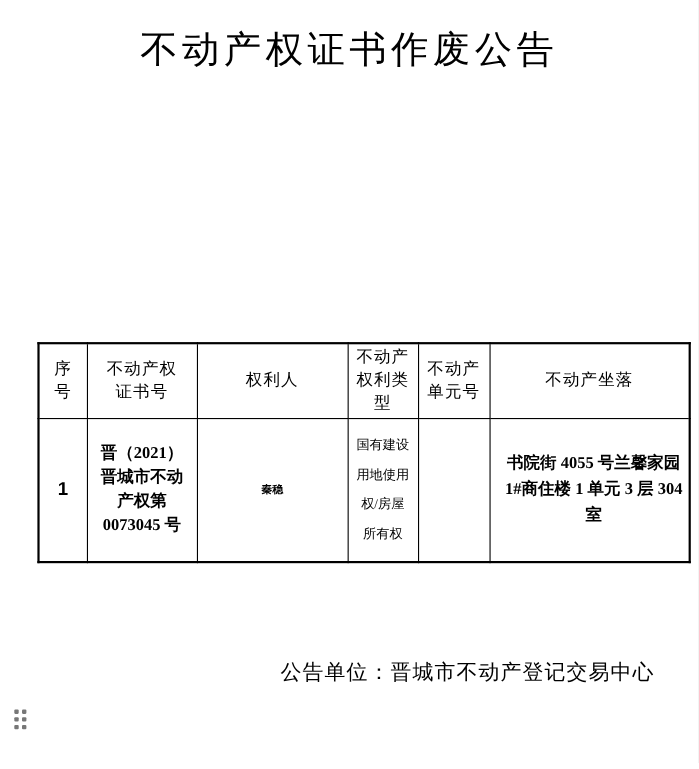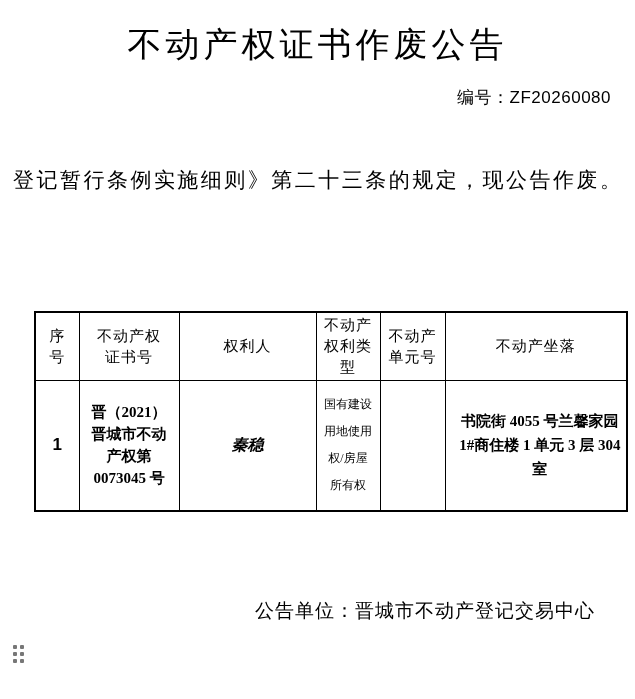--- a/index.html
+++ b/index.html
@@ -72,21 +72,21 @@
     font-size: 15px;
     line-height: 21px;
     letter-spacing: 1px;
   }
   td.cell-seq {
     font-family: "Liberation Sans", "DejaVu Sans", sans-serif;
     font-size: 17px;
     font-weight: 700;
   }
   td.cell-cert { font-weight: 700; font-size: 15px; line-height: 22px; }
-  td.cell-holder { font-weight: 700; font-size: 16px; font-style: italic; }
+  td.cell-holder { font-weight: 700; font-size: 10px; }
   td.cell-type { font-weight: 400; font-size: 12px; line-height: 27px; }
   td.cell-unit { font-weight: 700; font-size: 15px; }
   td.cell-loc { font-weight: 700; font-size: 15px; line-height: 24px; padding-left: 10px; }
   .issuer {
     position: absolute;
     top: 598px;
     left: 255px;
     font-family: "Liberation Sans", "DejaVu Sans", sans-serif;
     font-size: 19px;
     letter-spacing: 1px;
@@ -113,26 +113,22 @@
   }
   .dots-handle .dot { background: #777777; border-radius: 1px; }
 </style>
 </head>
 <body>
 
 <div class="page">
 
   <div class="title">不动产权证书作废公告</div>
 
-  <div class="doc-number">
-    <span>编号：</span><span>ZF20260080</span>
-  </div>
 
   <div class="notice">
-    <div class="notice-line">登记暂行条例实施细则》第二十三条的规定，现公告作废。</div>
   </div>
 
   <table class="doc-table">
     <colgroup>
       <col style="width:44px">
       <col style="width:100px">
       <col style="width:137px">
       <col style="width:64px">
       <col style="width:65px">
       <col style="width:182px">

